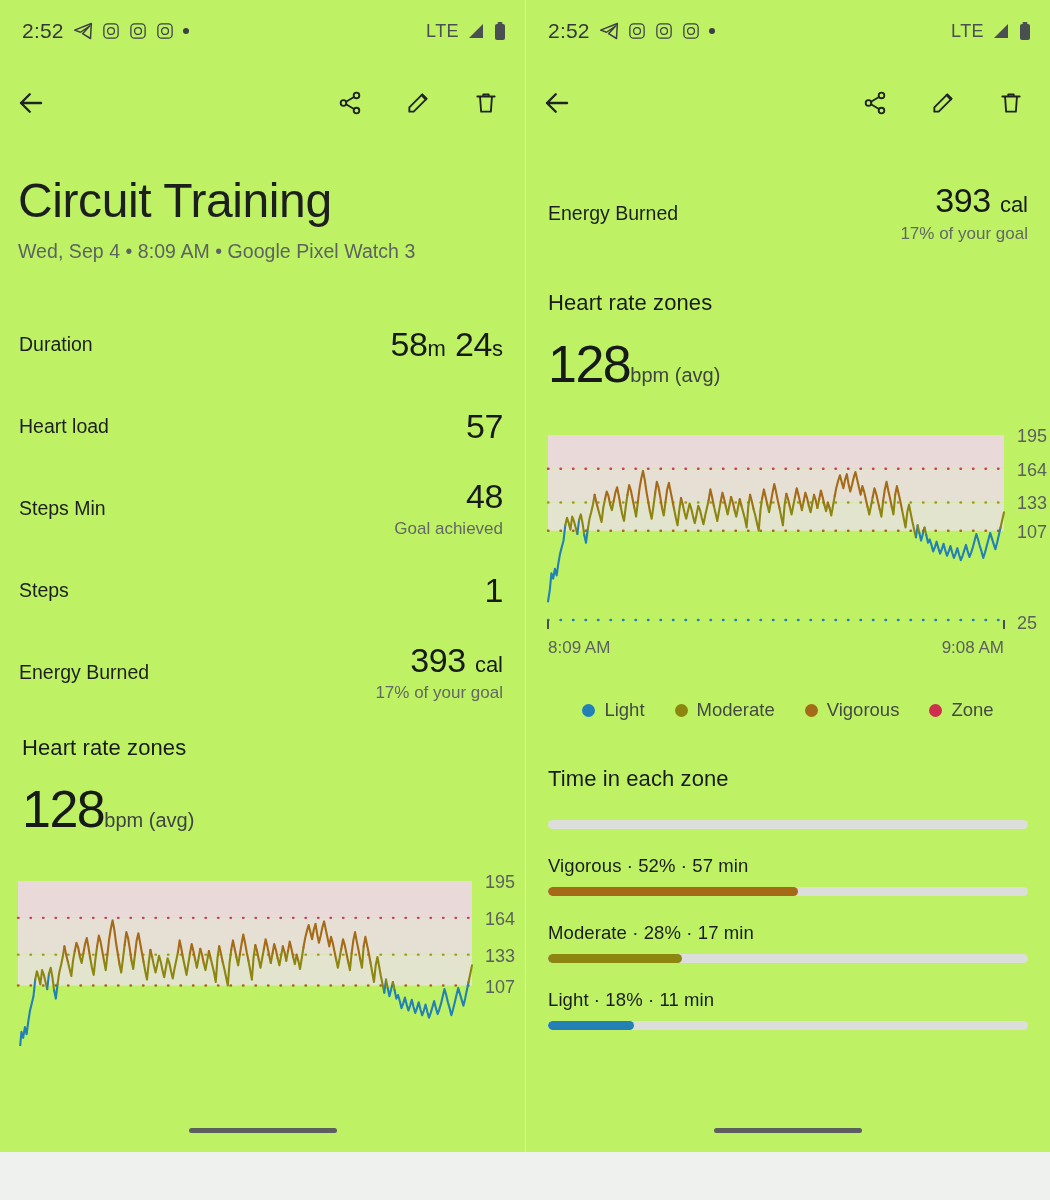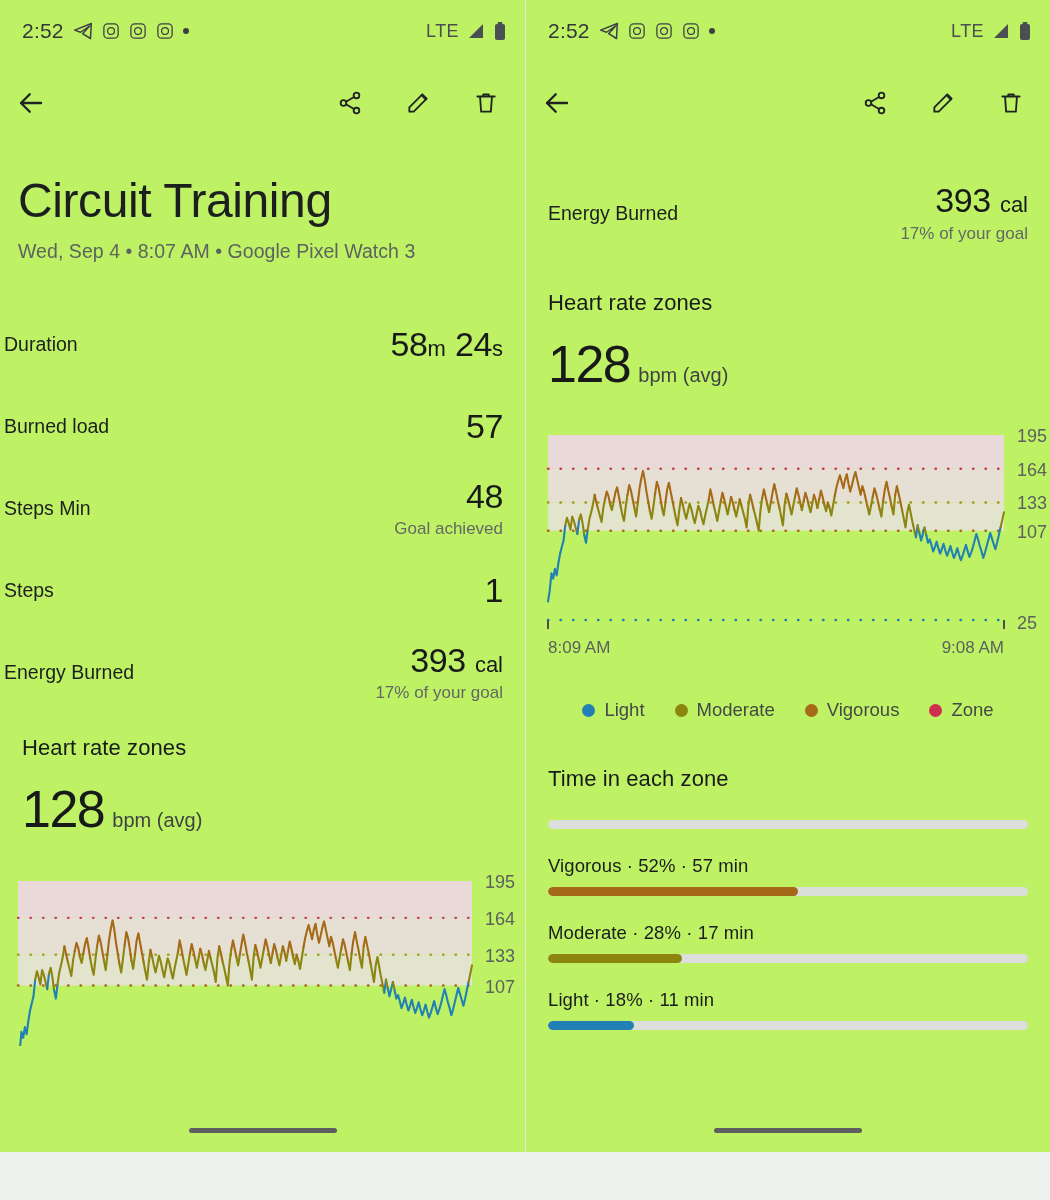--- a/index.html
+++ b/index.html
@@ -47,41 +47,41 @@
     font-size: 48px; font-weight: 400; color: #1d1f1e;
     letter-spacing: -0.4px; line-height: 1.05;
   }
   .subtitle {
     margin-top: 14px;
     font-size: 19.5px; color: #5d6360; font-weight: 400;
     letter-spacing: .05px;
   }
 
   
-  .stats { padding: 36px 22px 0 4px; }
+  .stats { padding: 36px 22px 0 19px; }
   .stat-row {
     display: flex; align-items: center; justify-content: space-between;
     min-height: 74px;
     margin-top: 8px;
   }
   .stat-label { font-size: 19.5px; color: #1d1f1e; font-weight: 400; }
   .stat-right { text-align: right; }
   .stat-value {
     font-size: 34px; color: #171a19; font-weight: 400; letter-spacing: -0.4px;
     line-height: 1.1;
   }
   .stat-value .unit { font-size: 22px; letter-spacing: 0; }
   .stat-sub { font-size: 17px; color: #626864; margin-top: 4px; }
 
   
   .section-title {
     font-size: 22px; color: #181b1a; font-weight: 500;
     letter-spacing: .1px;
   }
-  .bpm-line { display: flex; align-items: baseline; gap: 8px; margin-top: 22px; }
+  .bpm-line { display: flex; align-items: baseline; margin-top: 22px; }
   .bpm-num { font-size: 52px; font-weight: 400; color: #171a19; letter-spacing: -1.5px; line-height: 1; }
   .bpm-unit { font-size: 20px; color: #3f4442; }
 
   
   .chart-wrap { position: relative; }
   .chart-svg { display: block; }
 
   
   .legend {
     display: flex; align-items: center; justify-content: center;
@@ -183,34 +183,34 @@
         <div class="ab-btn">
           <svg width="26" height="26" viewBox="0 0 24 24" fill="none" stroke="#1f2423" stroke-width="1.7" stroke-linecap="round" stroke-linejoin="round">
               <path d="M4 6h16M9.5 6V4h5v2M6.5 6l1 14h9l1-14"></path>
             </svg>
         </div>
       </div>
     </div>
 
     <div class="title-block">
       <div class="title">Circuit Training</div>
-      <div class="subtitle">Wed, Sep 4 • 8:07 AM • Google Pixel Watch 3</div>
+      <div class="subtitle">Wed, Sep 4 • 8:09 AM • Google Pixel Watch 3</div>
     </div>
 
     <div class="stats">
 
       <div class="stat-row">
         <div class="stat-label">Duration</div>
         <div class="stat-right">
           <div class="stat-value"><span>58</span><span class="unit">m</span> <span>24</span><span class="unit">s</span></div>
         </div>
       </div>
 
       <div class="stat-row">
-        <div class="stat-label">Burned load</div>
+        <div class="stat-label">Heart load</div>
         <div class="stat-right">
           <div class="stat-value">57</div>
         </div>
       </div>
 
       <div class="stat-row">
         <div class="stat-label">Steps Min</div>
         <div class="stat-right">
           <div class="stat-value">48</div>
           <div class="stat-sub">Goal achieved</div>

